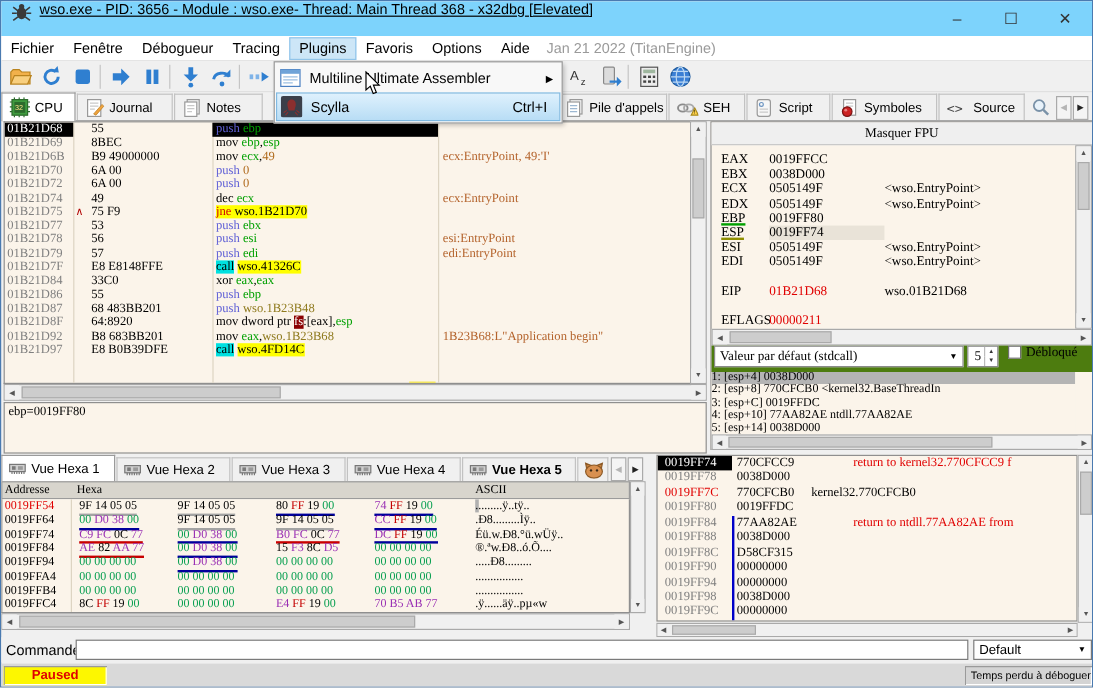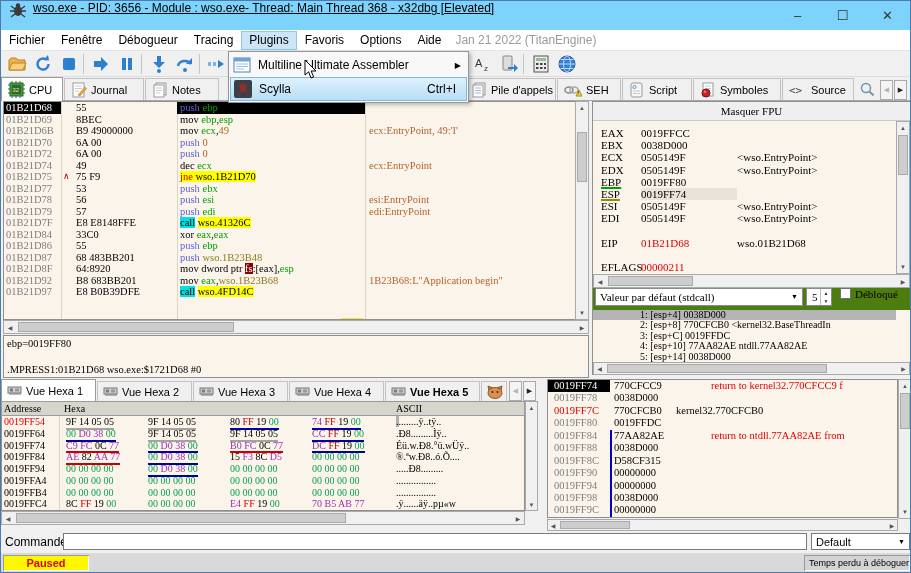--- a/index.html
+++ b/index.html
@@ -75,21 +75,21 @@
   .red{color:#e00000;}
   .valbg{background:#e9e3d8;}
   .argbar{position:absolute;left:0;top:186px;width:317px;height:22px;background:#4d7c0f;display:flex;align-items:flex-start;font-size:11px;}
   .argdd{width:208px;height:18px;margin-left:2px;background:#fff;border:1px solid #8a8a8a;display:flex;align-items:center;padding:0 4px;justify-content:space-between;}
   .spin{width:26px;height:18px;margin-left:3px;background:#fff;border:1px solid #8a8a8a;position:relative;padding-left:5px;display:flex;align-items:center;}
   .spinbtns{position:absolute;right:0;top:0;width:11px;height:16px;display:flex;flex-direction:column;}
   .spinbtns div{flex:1;font-size:5px;display:flex;align-items:center;justify-content:center;border-left:1px solid #bbb;color:#333;}
   .chk{width:11px;height:11px;background:#fff;border:1px solid #707070;margin-left:8px;}
   .chklbl{margin-left:4px;}
   .arglist{position:absolute;left:0;top:208px;width:303px;height:52px;background:#fbf4ea;font-size:10px;overflow:hidden;}
-  .arow{height:10.4px;line-height:10.4px;white-space:pre;padding-left:47px;}
+  .arow{height:10.4px;line-height:10.4px;white-space:pre;}
   .arow.sel{background:#b4b4b4;}
 
   
   .hexpane{position:absolute;left:0;top:378px;width:538px;height:148px;}
   .hextabs{position:absolute;left:0;top:0;width:538px;height:22px;display:flex;align-items:flex-end;}
   .htab{height:20px;display:flex;align-items:center;gap:4px;font-size:11px;border:1px solid #c2c2c2;border-bottom:none;background:#f0f0f0;padding:0 5px;margin-right:1px;white-space:nowrap;overflow:hidden;flex:none;}
   .htab.active{background:#fff;height:22px;border-color:#9b9b9b;}
   .hexhdr{position:absolute;left:0;top:22px;width:524px;height:15px;background:#d8d5cd;border:1px solid #9b9b9b;font-size:10px;}
   .hexhdr span{position:absolute;top:1px;}
   .hexrows{position:absolute;left:0;top:37px;width:524px;height:95px;background:#fbf4ea;border:1px solid #8f8f8f;border-top:none;overflow:hidden;}
@@ -414,21 +414,20 @@
   </div>
 
   <div class="sb" style="left:2px;top:319px;width:586px;height:14px;">
     <div class="arrow" style="left:0;top:0;width:12px;height:12px;">◀</div>
     <div class="thumb" style="left:14px;top:1px;width:216px;height:10px;"></div>
     <div class="arrow" style="right:0;top:0;width:12px;height:12px;">▶</div>
   </div>
 
   <div class="infobox mono sunken">
     <div>ebp=0019FF80</div>
-    <div>.MPRESS1:01B21D68 wso.exe:$1721D68 #0</div>
   </div>
 
   <div class="regpane mono">
     <div class="reghdr">Masquer FPU</div>
     <div class="reglist" id="reglist">
         <div class="rrow"><span class="rname">EAX</span><span class="rval">0019FFCC</span></div>
         <div class="rrow"><span class="rname">EBX</span><span class="rval">0038D000</span></div>
         <div class="rrow"><span class="rname">ECX</span><span class="rval">0505149F</span><span class="rext">&lt;wso.EntryPoint&gt;</span></div>
         <div class="rrow"><span class="rname">EDX</span><span class="rval">0505149F</span><span class="rext">&lt;wso.EntryPoint&gt;</span></div>
         <div class="rrow"><span class="rname ul-green">EBP</span><span class="rval">0019FF80</span></div>

